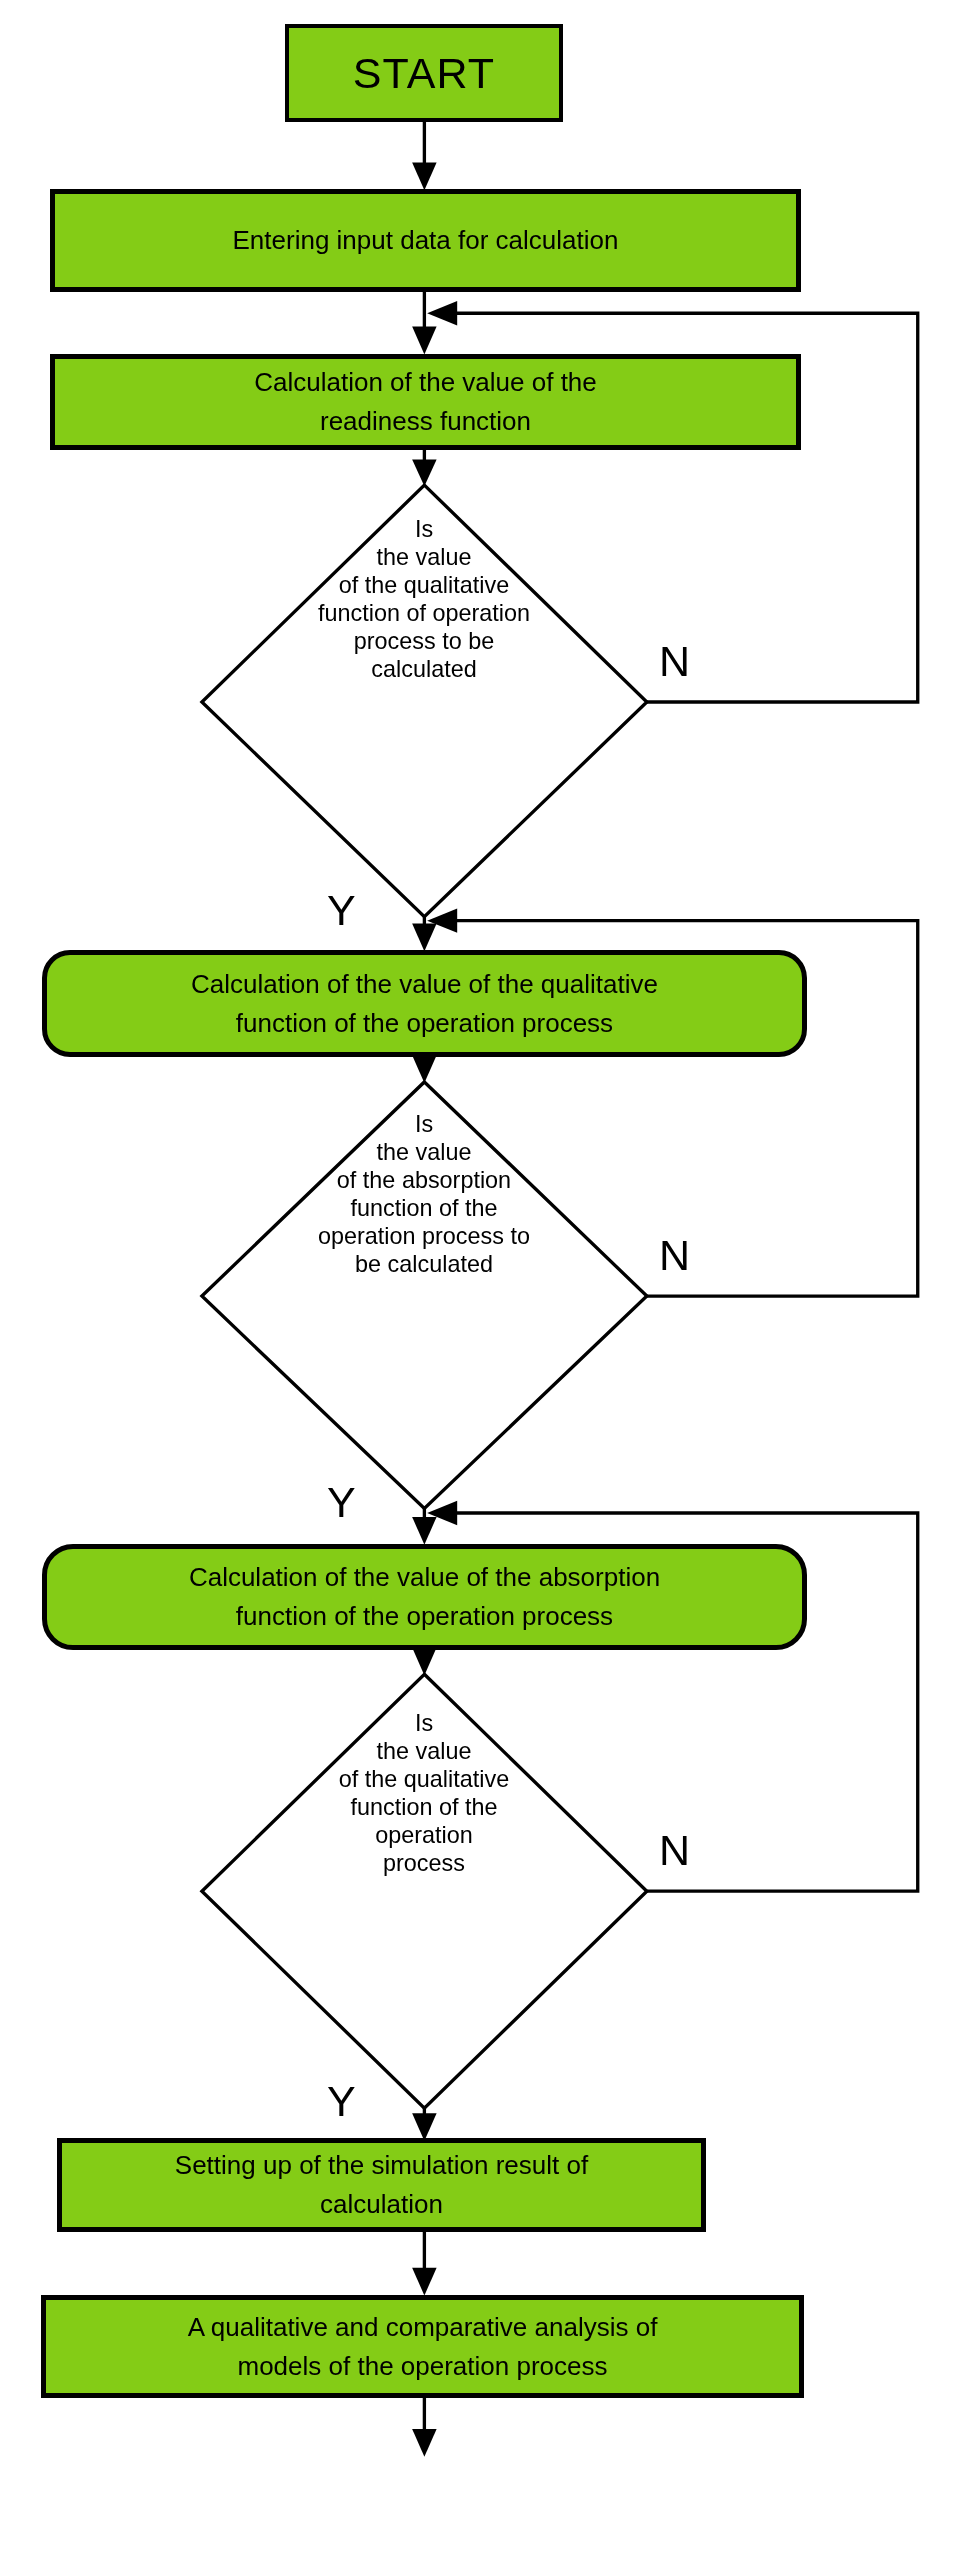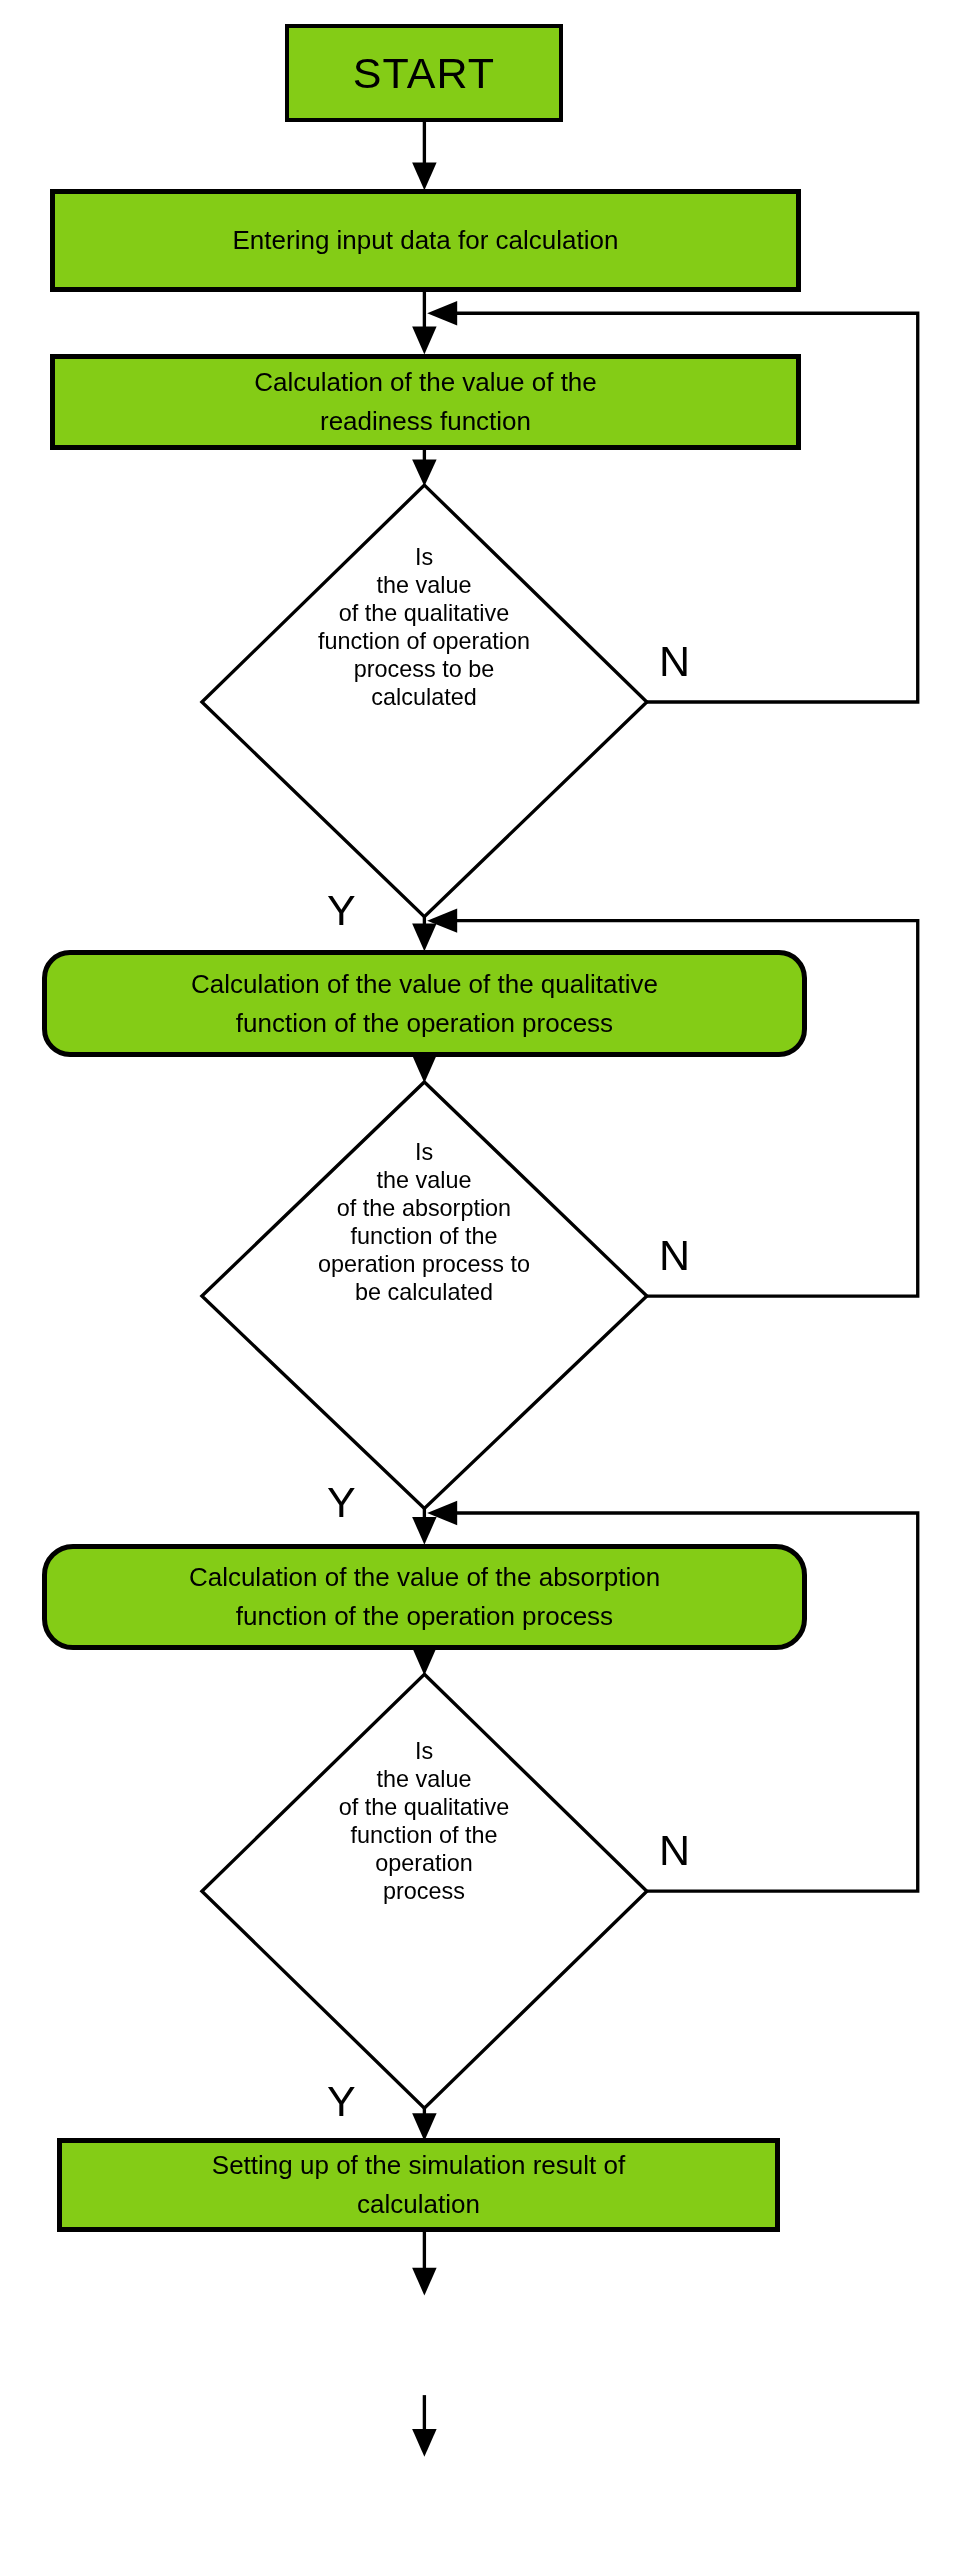--- a/index.html
+++ b/index.html
@@ -35,21 +35,20 @@
   }
   .dtext {
     position: absolute;
     left: 424px;
     transform: translateX(-50%);
     width: 389px;
     text-align: center;
     white-space: pre-line;
     font-size: 23.4px;
     line-height: 1.2;
-    margin-top: 28px;
   }
   .branch {
     position: absolute;
     font-size: 43px;
     line-height: 1;
   }
 </style>
 </head>
 <body>
 
@@ -124,23 +123,25 @@
   <div class="node process" style="left:42px; top:1544px; width:765px; height:106px;border-radius:31px;">Calculation of the value of the absorption
 function of the operation process</div>
 
   <div class="dtext" style="top:1709px;">Is
 the value
 of the qualitative
 function of the
 operation
 process</div>
 
-  <div class="node process" style="left:57px; top:2138px; width:723px; height:94px;">Setting up of the simulation result of
+  <div class="node process" style="left:57px; top:2138px; width:649px; height:94px;">Setting up of the simulation result of
 calculation</div>
 
+  <div class="node process" style="left:41px; top:2295px; width:763px; height:103px;">A qualitative and comparative analysis of
+models of the operation process</div>
 
 
   <div class="branch" style="left:659px; top:640px;">N</div>
   <div class="branch" style="left:659px; top:1234px;">N</div>
   <div class="branch" style="left:659px; top:1829px;">N</div>
 
   <div class="branch" style="left:327px; top:889px;">Y</div>
   <div class="branch" style="left:327px; top:1481px;">Y</div>
   <div class="branch" style="left:327px; top:2080px;">Y</div>
 

